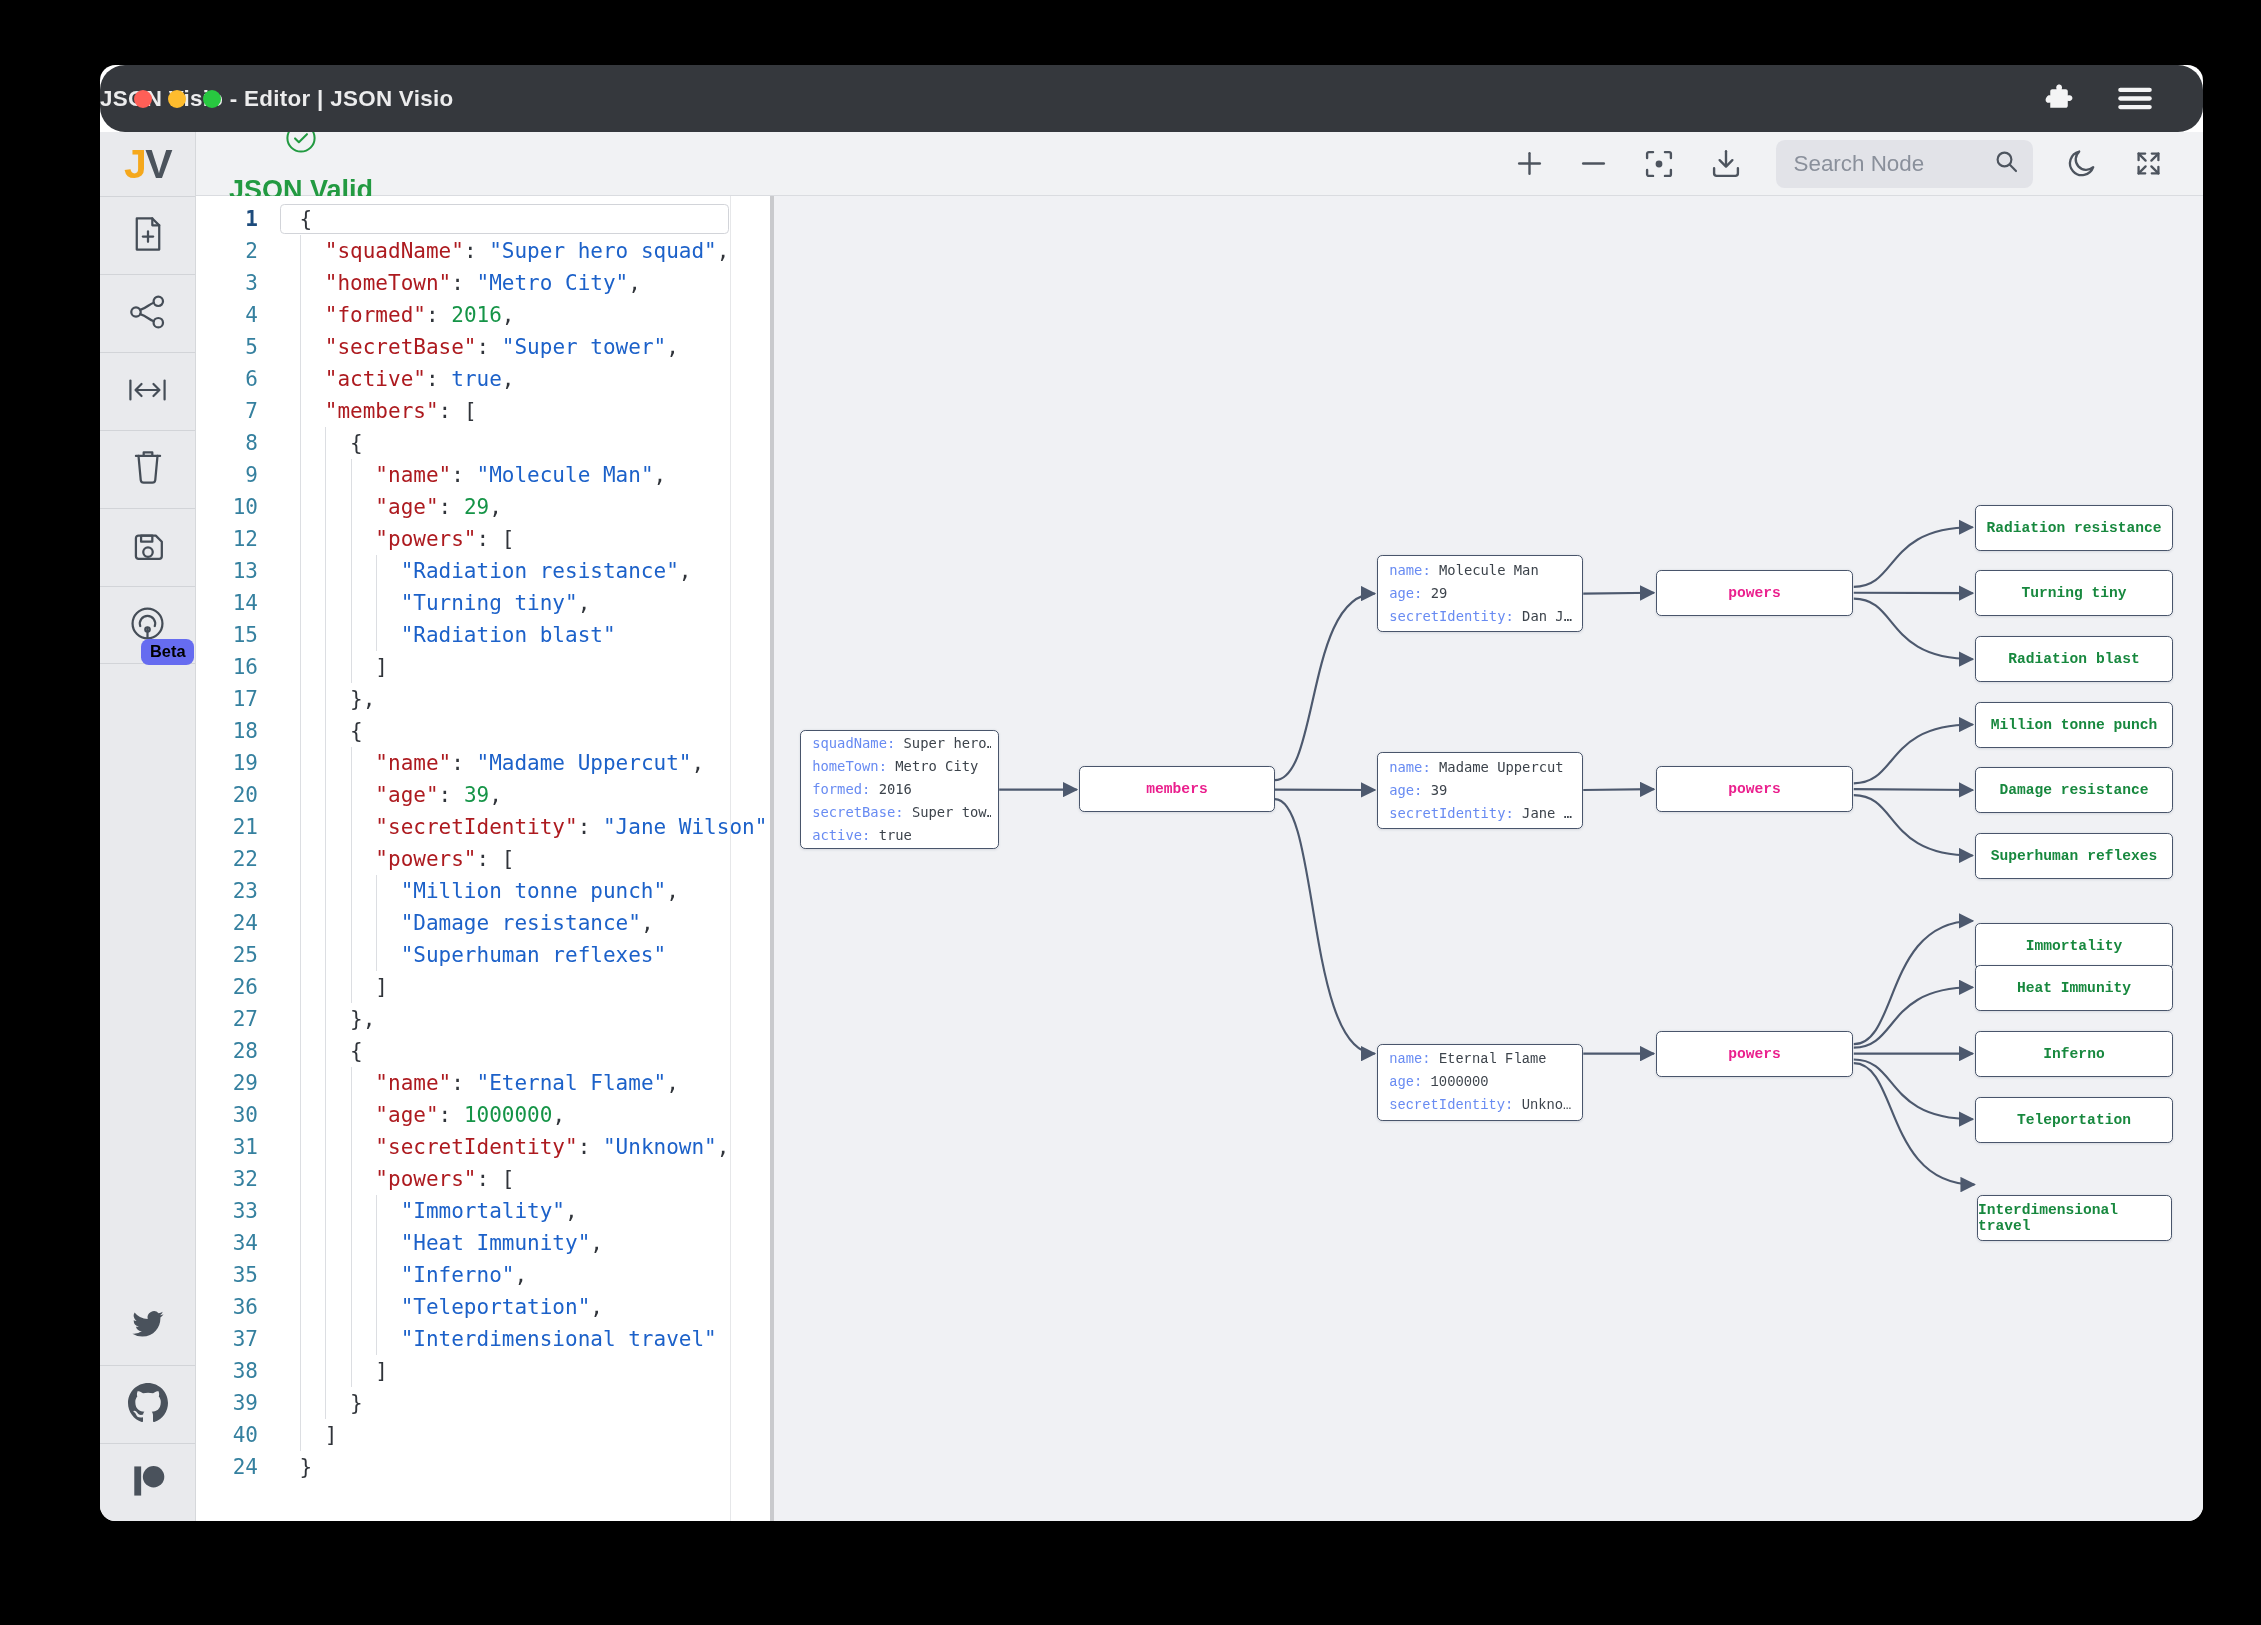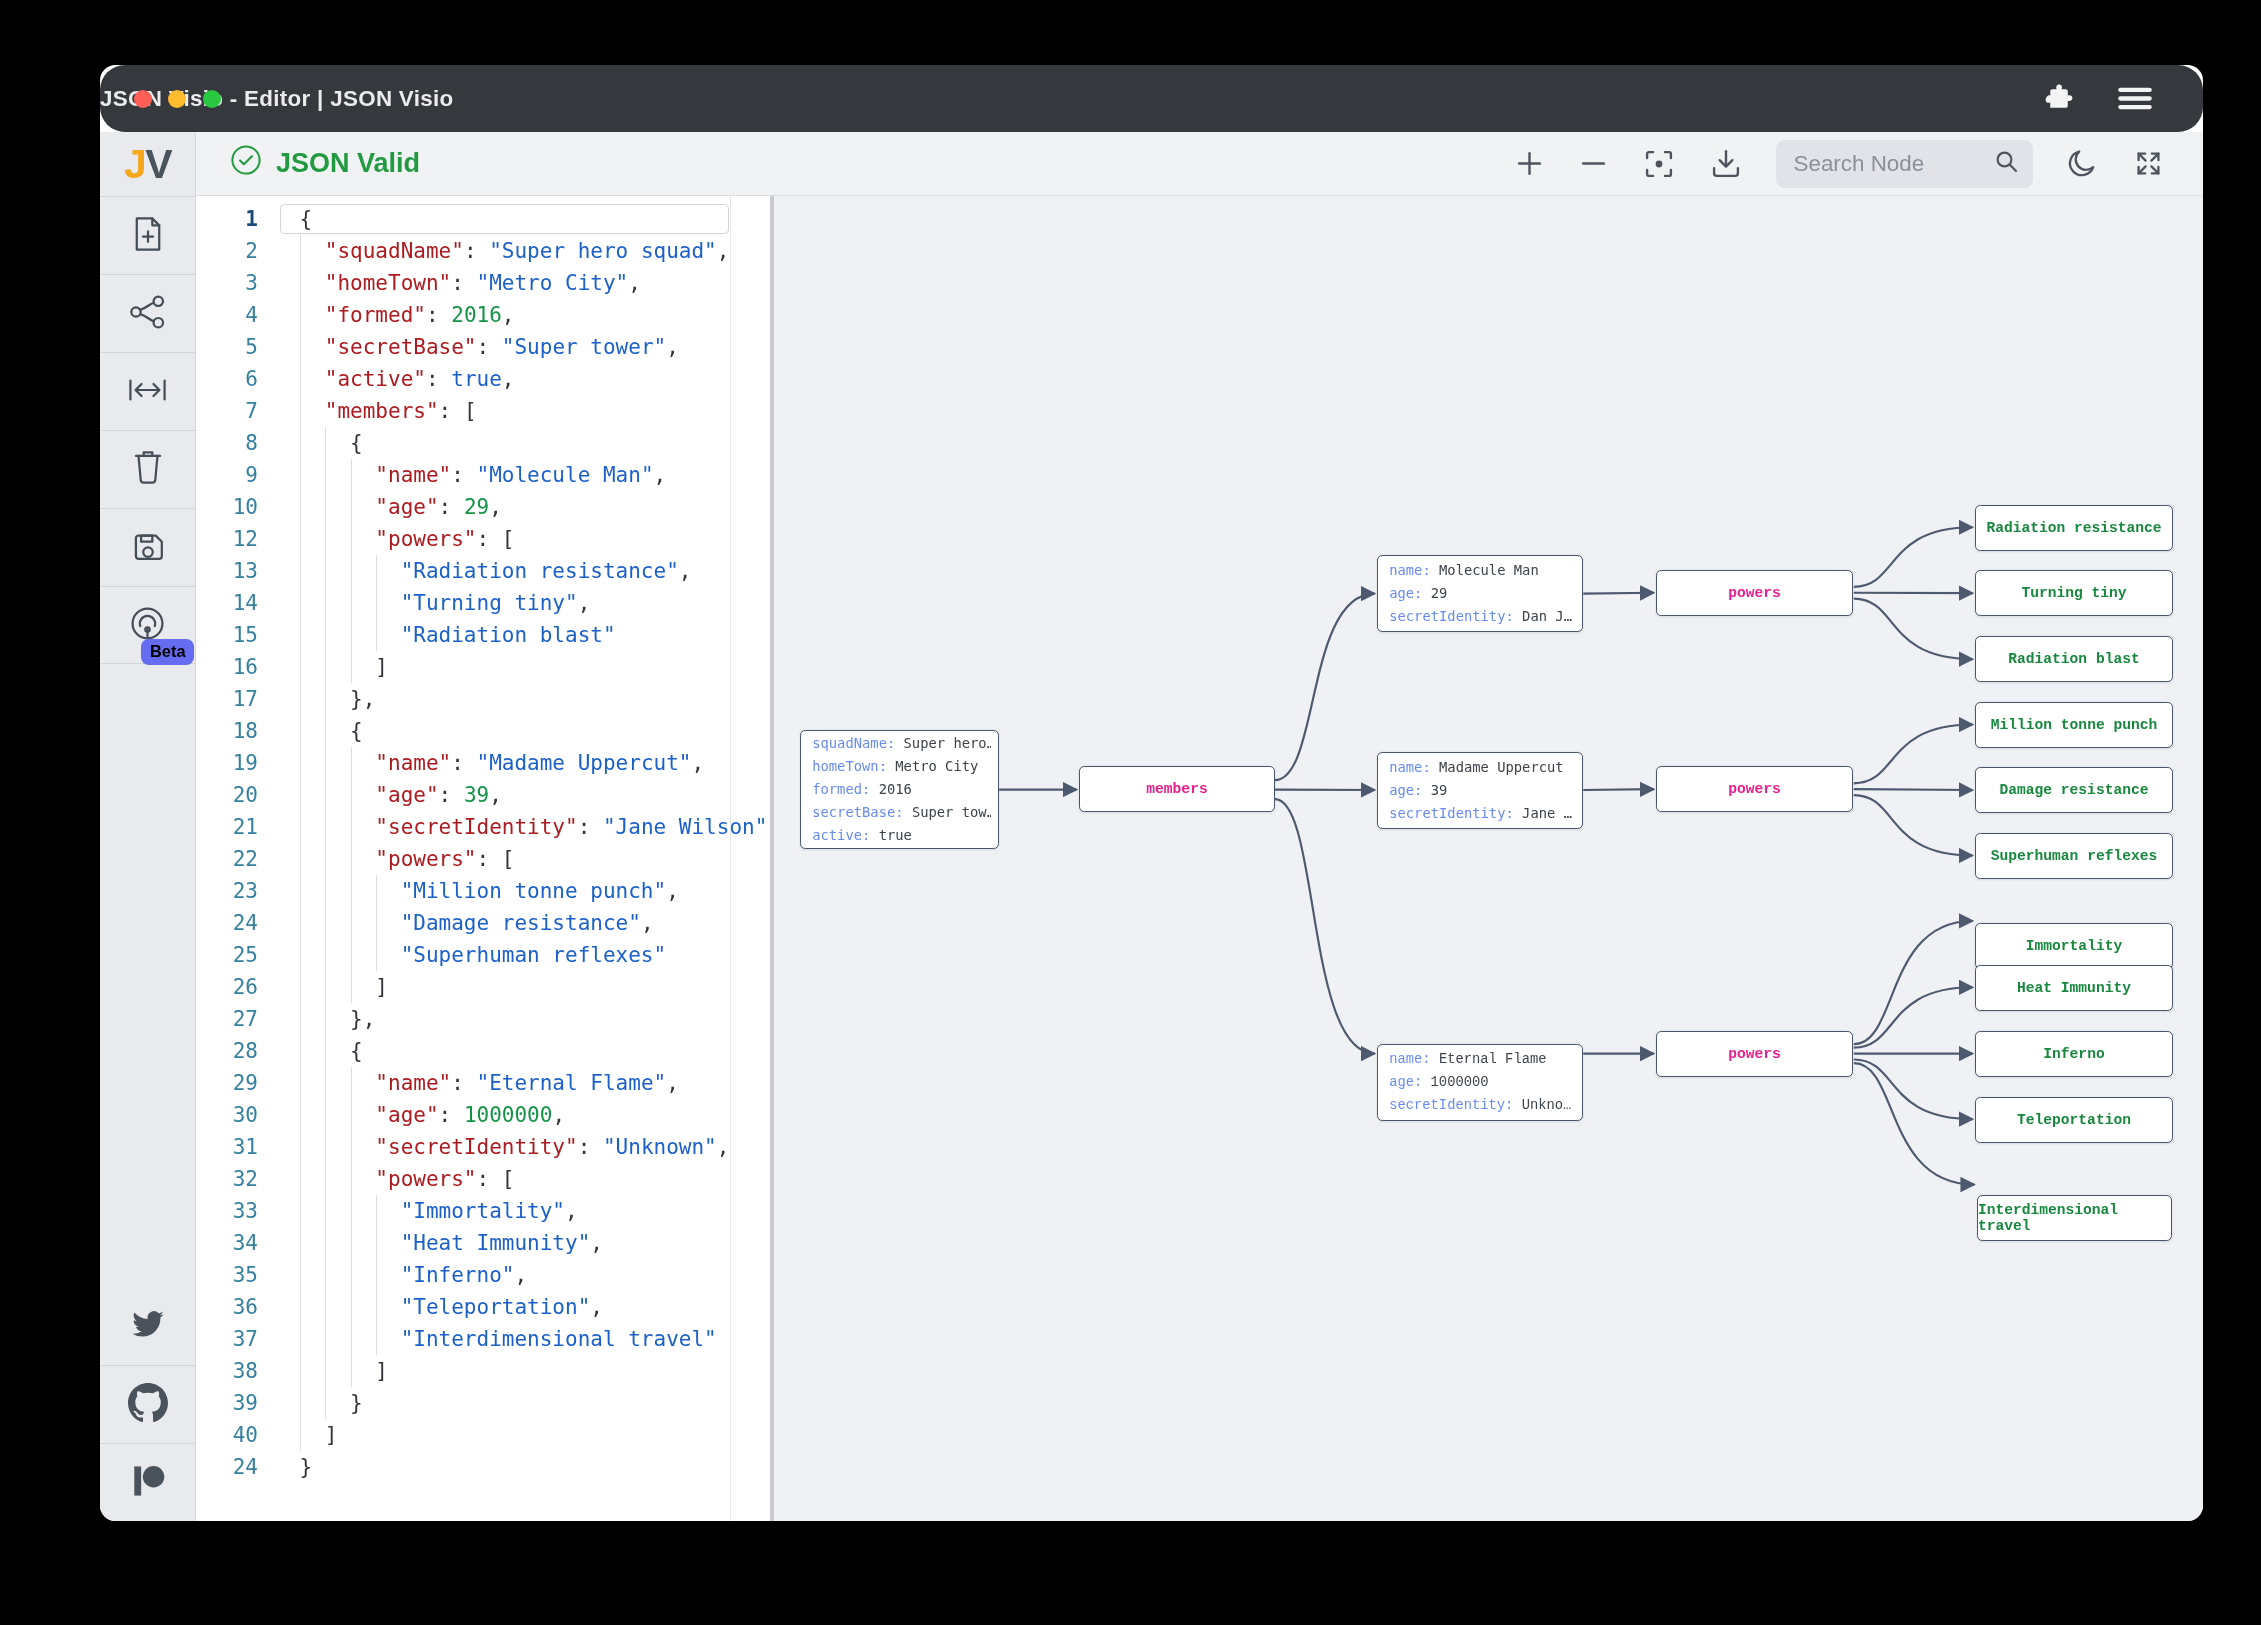--- a/index.html
+++ b/index.html
@@ -26,21 +26,21 @@
   .spacer{flex:1}
   .social{height:78px;display:flex;align-items:center;justify-content:center;background:none;border:none;padding:0;cursor:pointer;}
   .social.sep{border-top:0.9px solid #d2d4d8;}
   .social svg{fill:#4a525c;}
   .beta-badge{position:absolute;right:0.9px;bottom:-1.7px;background:#666cf0;color:#000000;font-size:16.4px;font-weight:700;
               padding:3.4px 8.6px;border-radius:7.8px;line-height:19px;}
   
   .rightcol{flex:1;display:flex;flex-direction:column;min-width:0;}
   .header{height:64px;background:#f1f2f4;border-bottom:0.9px solid #dadce0;display:flex;align-items:center;
           justify-content:space-between;padding:0 38px 0 33px;box-sizing:border-box;}
-  .status{display:flex;align-items:center;gap:13px;color:#229a41;font-size:27px;font-weight:700;}
+  .status{display:flex;align-items:center;gap:13px;color:#229a41;font-size:27px;font-weight:700;flex-direction:column;}
   .status svg{stroke:#229a41;fill:none;stroke-width:2.4;stroke-linecap:round;stroke-linejoin:round;}
   .tools{display:flex;align-items:center;gap:33px;}
   .tools .icnbtn{background:none;border:none;padding:0;display:flex;align-items:center;cursor:pointer;}
   .tools svg{stroke:#4d545e;fill:none;stroke-width:2.8;stroke-linecap:round;stroke-linejoin:round;}
   .search{width:257px;height:48px;background:#e2e3e8;border-radius:8.6px;display:flex;align-items:center;
           padding:0 12px 0 15.5px;box-sizing:border-box;gap:6.9px;}
   .search input{flex:1;min-width:0;border:none;background:transparent;outline:none;font-size:22.4px;color:#545b66;
           font-family:"Liberation Sans",sans-serif;}
   .search input::placeholder{color:#8a909b;}
   .body{flex:1;display:flex;min-height:0;}

